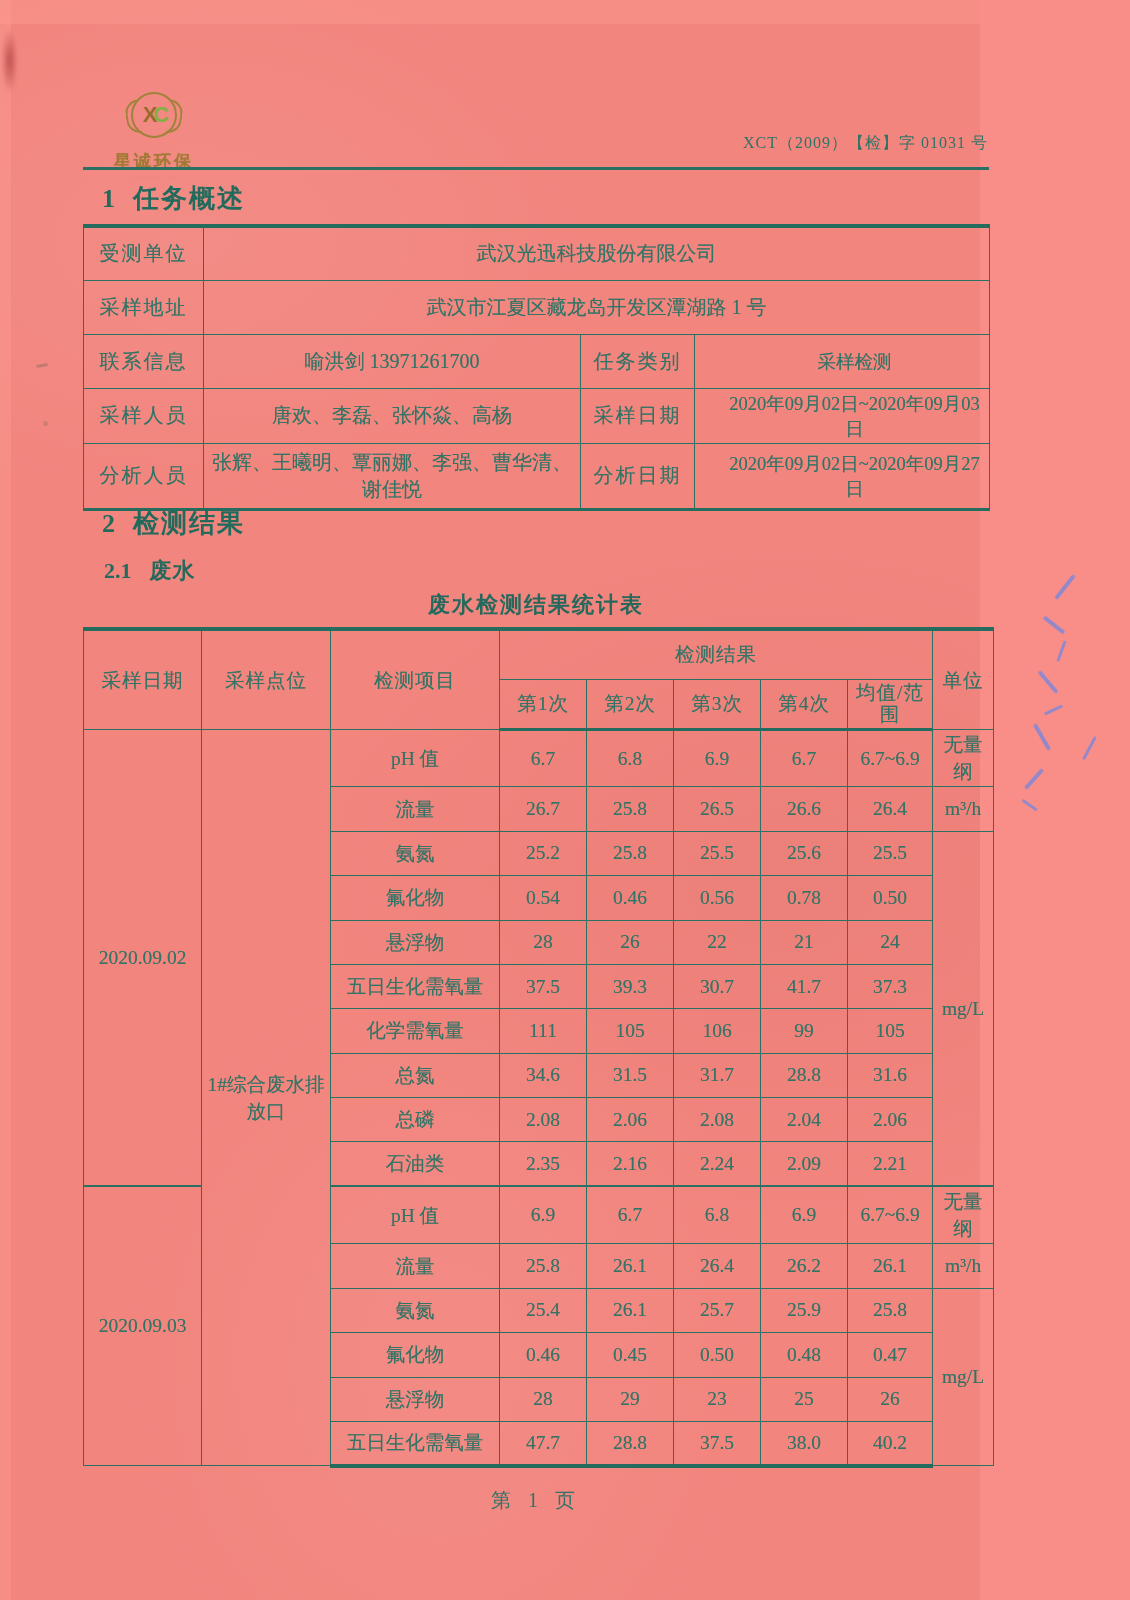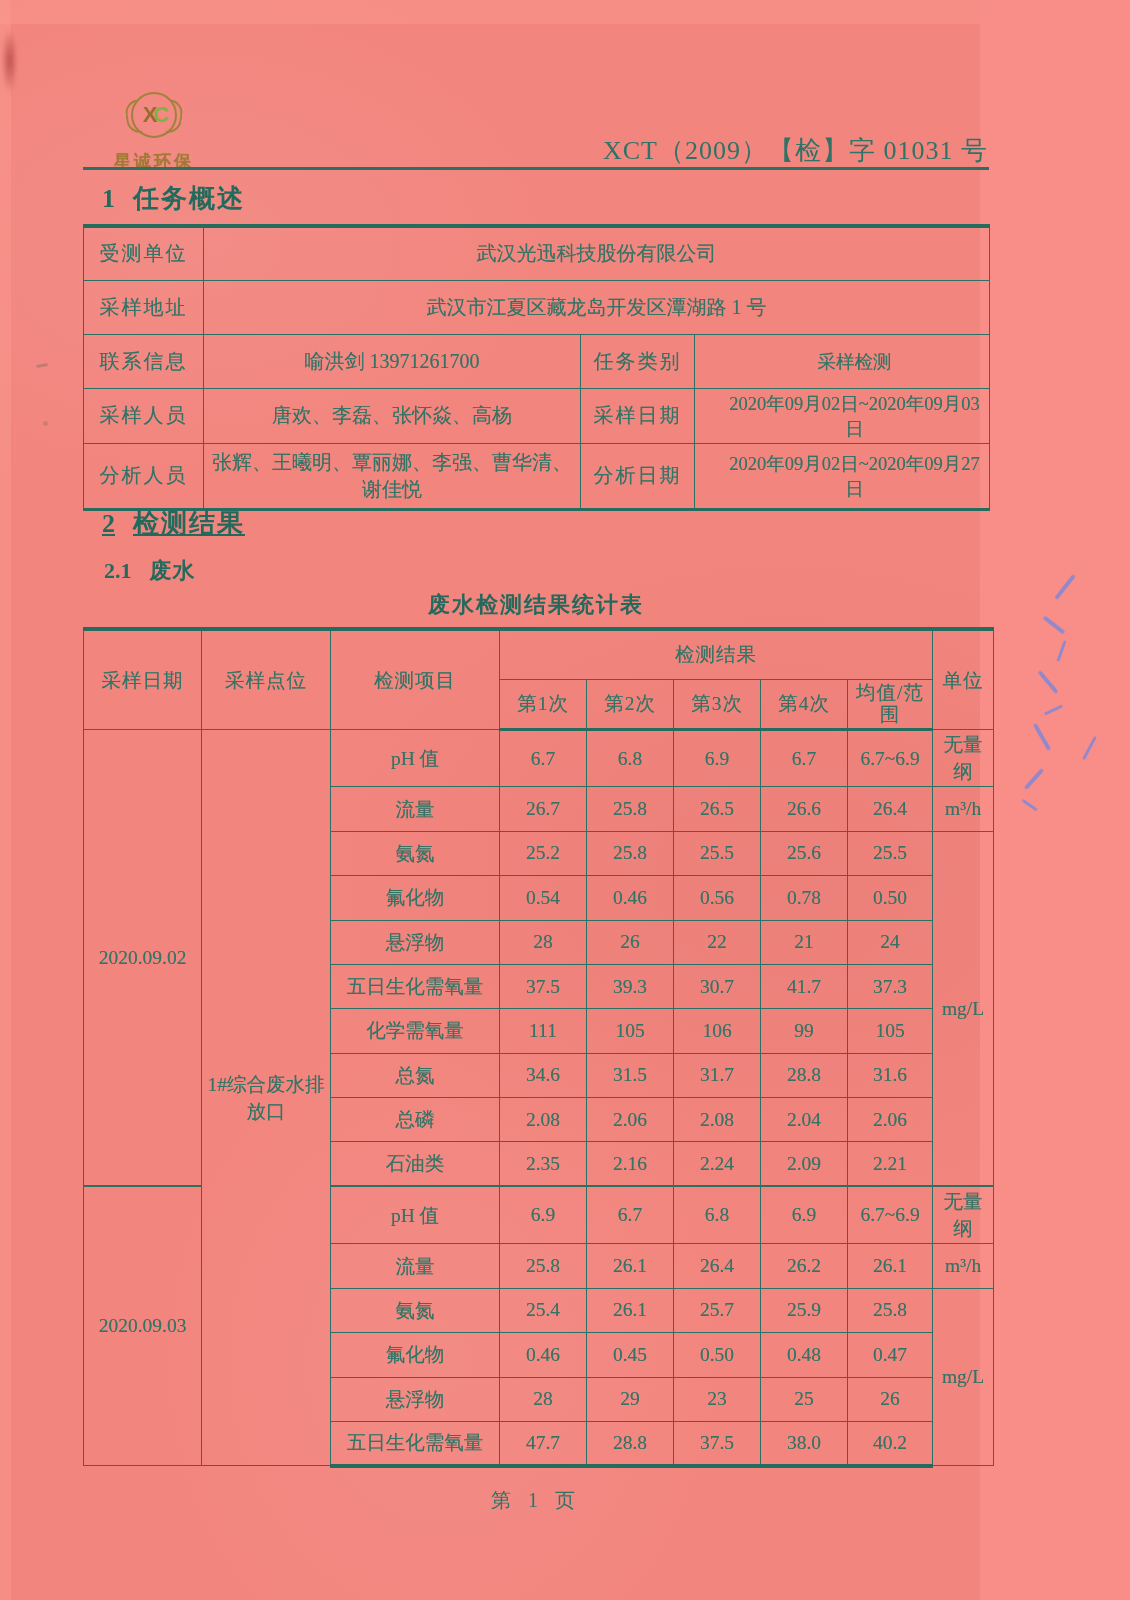--- a/index.html
+++ b/index.html
@@ -35,28 +35,28 @@
   .mono{position:absolute;left:0;right:0;top:8px;font-weight:bold;font-size:22px;line-height:26px;
         font-family:"Liberation Sans",sans-serif;letter-spacing:-4px;}
   .mono .m1{color:#9a6b2e;}
   .mono .m2{color:#7cb342;}
   .logo-name{margin-top:12px;font-size:17px;letter-spacing:3px;color:#a07a35;font-weight:bold;
              text-shadow:0 0 1px rgba(160,122,53,.5);}
   .logo-sub{margin-top:1px;height:5px;color:#a98f4c;font-size:5px;letter-spacing:1px;opacity:.8;}
 
   
   .docnum{position:absolute;left:83px;top:133px;width:905px;text-align:right;
-          font-size:26px;letter-spacing:1px;color:#2f7366;}
+          font-size:16px;letter-spacing:1px;color:#2f7366;}
   .rule{position:absolute;left:83px;top:167px;width:906px;height:3px;background:#2b7163;}
 
   .h1{position:absolute;left:102px;top:181px;font-size:26px;font-weight:bold;color:#226a5c;
       letter-spacing:2px;}
   .h1 .num,.h2 .num,.h3 .num{margin-right:18px;letter-spacing:0;}
   .h2{position:absolute;left:102px;top:506px;font-size:26px;font-weight:bold;color:#226a5c;
-      letter-spacing:2px;text-decoration:underline;}
+      letter-spacing:2px;}
   .h3{position:absolute;left:104px;top:556px;font-size:22px;font-weight:bold;color:#24695c;
       letter-spacing:1px;}
   .tbl-title{position:absolute;left:83px;top:590px;width:906px;text-align:center;
       font-size:22px;font-weight:bold;color:#24695c;letter-spacing:2px;}
 
   table{border-collapse:collapse;table-layout:fixed;}
   td{border:1.5px solid #2b7163;text-align:center;vertical-align:middle;
      color:#337466;text-shadow:0 0 .5px rgba(51,116,102,.55);padding:2px 4px;box-sizing:border-box;}
 
   .info-table{position:absolute;left:83px;top:224px;width:906px;font-size:20px;}

